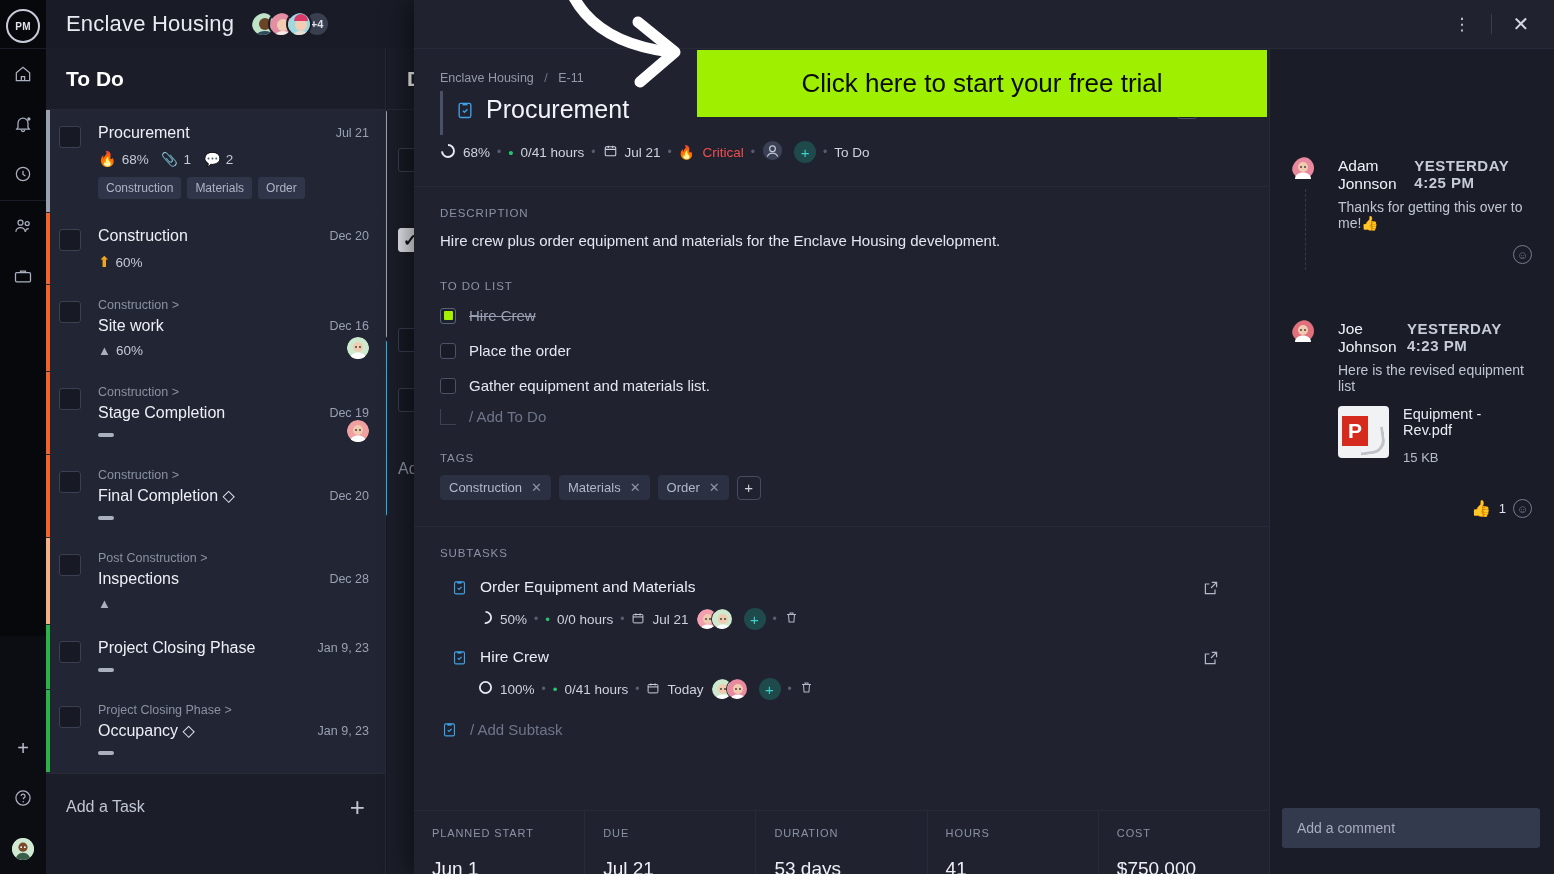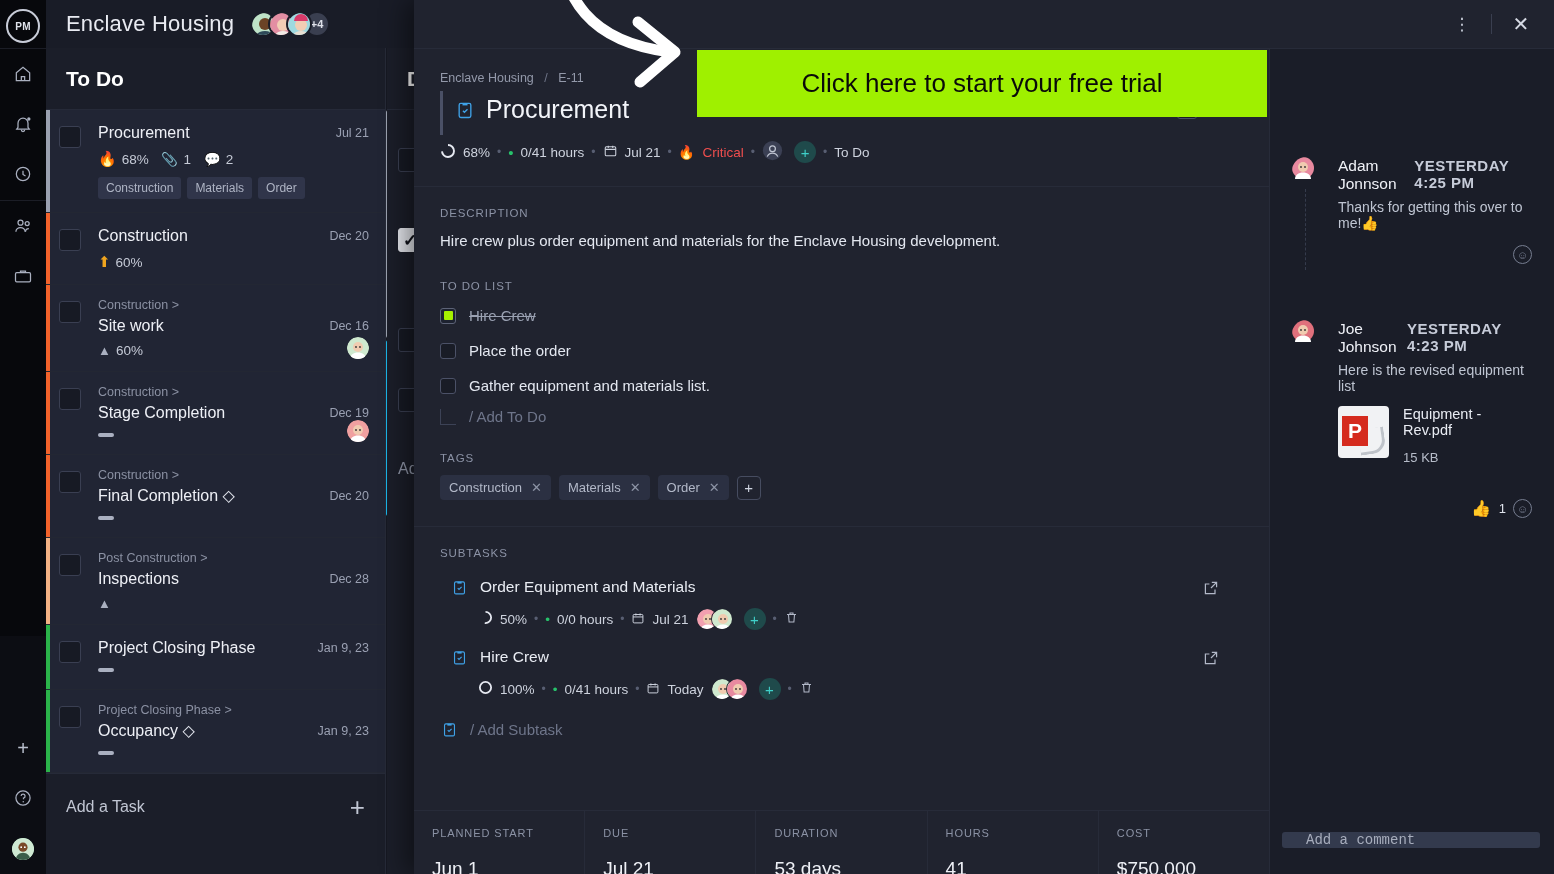--- a/index.html
+++ b/index.html
@@ -198,23 +198,23 @@
   .attach { display:flex; align-items:flex-start; gap:14px; margin-top:12px; }
   .pdf-ico { width:52px; height:52px; background:#f1f2f4; border-radius:4px; position:relative; overflow:hidden;}
   .pdf-ico .pbox { position:absolute; left:4px; top:10px; width:26px; height:30px; background:#d52b1e;
     color:#fff; font-size:21px; font-weight:700; display:flex; align-items:center; justify-content:center;}
   .pdf-ico .swoosh { position:absolute; right:4px; bottom:4px; width:26px; height:26px;
     border-radius:0 0 14px 0; border-right:3px solid #bfc3c9; border-bottom:3px solid #bfc3c9;
     transform:rotate(-8deg); }
   .att-name { font-size:14.5px; color:#e9ecf3; }
   .att-size { font-size:13px; color:#b6bcc9; margin-top:12px; }
   .comment-box {
-    position:absolute; left:12px; right:14px; bottom:26px; height:16px;
+    position:absolute; left:12px; right:14px; bottom:26px; height:40px;
     background:#333a4d; border-radius:3px; display:flex; align-items:center;
-    padding-left:24px; font-size:14px; color:#a7adbc;font-family:Liberation Mono, monospace;
+    padding-left:15px; font-size:14px; color:#a7adbc;
   }
 
   
   .cta {
     position:absolute; left:697px; top:50px; width:570px; height:67px;
     background:#9ff000; color:#0a0a0a; display:flex; align-items:center; justify-content:center;
     font-size:26px; z-index:40; cursor:pointer;
   }
   .arrow-svg { position:absolute; left:500px; top:-40px; width:240px; height:180px; z-index:41; pointer-events:none;}
 </style>

